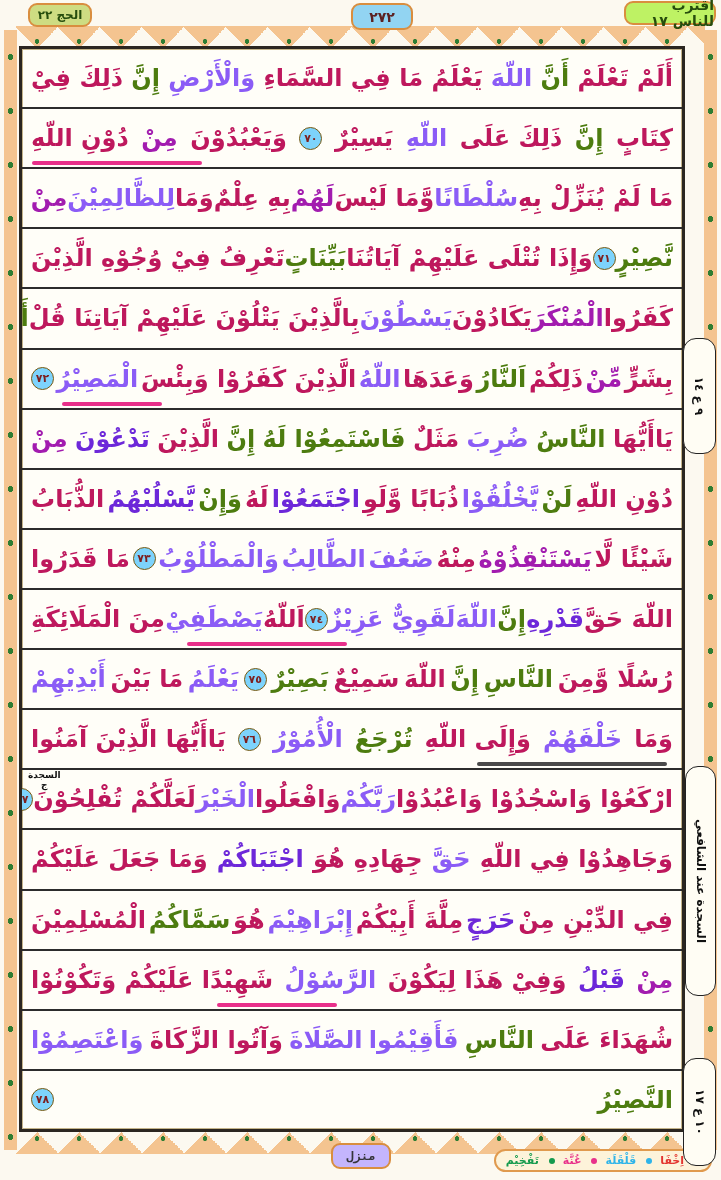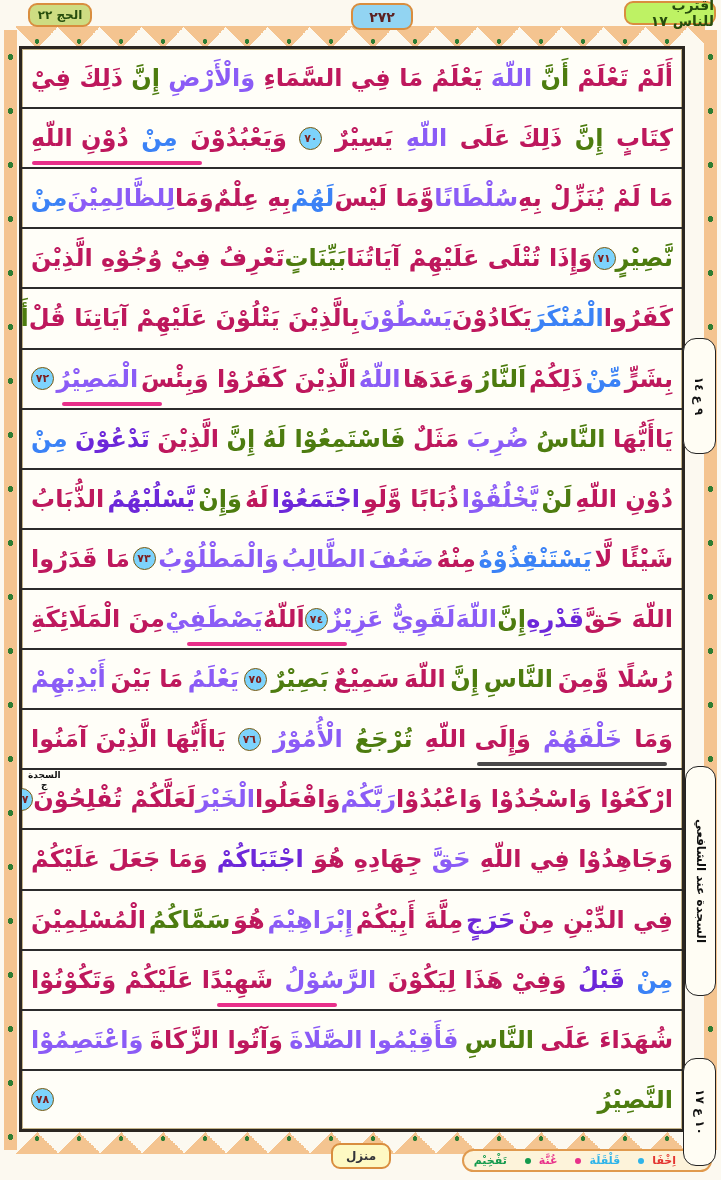--- a/index.html
+++ b/index.html
@@ -32,36 +32,36 @@
     background-size:42px 22px,42px 22px;
   }
   
   .tag{
     position:absolute;display:flex;align-items:center;justify-content:center;
     border:2px solid #d98e3f;border-radius:9px;font-weight:bold;z-index:6;direction:rtl;
   }
   .tag-surah{left:28px;top:3px;width:60px;height:20px;background:#cedc82;color:#274d0d;font-size:12px;}
   .tag-page{left:331px;top:3px;width:58px;height:23px;background:#92d4f2;color:#5c2121;font-size:14px;margin-left:20px;}
   .tag-juz{right:5px;top:1px;width:88px;height:20px;background:#bef264;color:#274d0d;font-size:14px;}
-  .tag-manzil{left:331px;bottom:11px;width:56px;height:22px;background:#fef9c3;color:#34343a;font-size:12px;}
+  .tag-manzil{left:331px;bottom:11px;width:56px;height:22px;background:#c4b5fd;color:#34343a;font-size:12px;font-family:Liberation Mono, monospace;}
   
   .text-frame{
     position:absolute;left:19px;top:46px;width:666px;height:1086px;
     background:#fffef8;border:3px solid #2b2620;box-shadow:inset 0 0 0 1px #c4b48a;z-index:3;
     box-sizing:border-box;
   }
   #lines{height:100%;display:flex;flex-direction:column;}
   .line{
     flex:1;display:flex;align-items:center;justify-content:space-between;
     direction:rtl;padding:0 9px;position:relative;border-bottom:2px solid #2c2c2c;
     font-size:24px;font-weight:bold;color:#0d0d0d;overflow:hidden;
   }
   .line:last-child{border-bottom:none;}
   .seg{white-space:nowrap;}
-  .c-k{color:#be185d}.c-p{color:#4d7c0f}.c-g{color:#8b5cf6}.c-r{color:#3b82f6}.c-b{color:#6d28d9}
+  .c-k{color:#be185d}.c-p{color:#4d7c0f}.c-g{color:#8b5cf6}.c-r{color:#a21caf}.c-b{color:#6d28d9}
   .ayah{
     flex:0 0 auto;width:21px;height:21px;border-radius:50%;
     background:#7dd3fc;border:1.5px solid #7a5a10;color:#7c1f1f;
     font-size:11px;font-weight:bold;display:flex;align-items:center;justify-content:center;
   }
   .sajdah-marker{
     position:absolute;left:6px;top:1px;font-size:9px;font-weight:bold;
     line-height:1.05;color:#111;text-align:center;z-index:2;
   }
   .uline{position:absolute;bottom:2px;height:4px;border-radius:2px;z-index:2;}
@@ -77,21 +77,21 @@
     transform:rotate(90deg);white-space:nowrap;font-size:12px;font-weight:bold;
     color:#111;direction:rtl;
   }
   
   .legend{
     position:absolute;right:9px;bottom:8px;height:23px;z-index:6;
     display:flex;direction:rtl;gap:8px;align-items:center;
     background:#fdf3da;border:2px solid #e09a4e;border-radius:13px;
     padding:0 10px;font-size:11px;font-weight:bold;box-sizing:border-box;
   }
-  .legend-item{display:flex;align-items:center;gap:18px;direction:rtl;}
+  .legend-item{display:flex;align-items:center;gap:10px;direction:rtl;}
   .legend-dot{width:6px;height:6px;border-radius:50%;display:inline-block;}
 </style>
 </head>
 <body>
 
 <div class="page">
 
   <div class="band band-left"></div>
   <div class="band band-right"></div>
   <div class="arch arch-top"></div>

